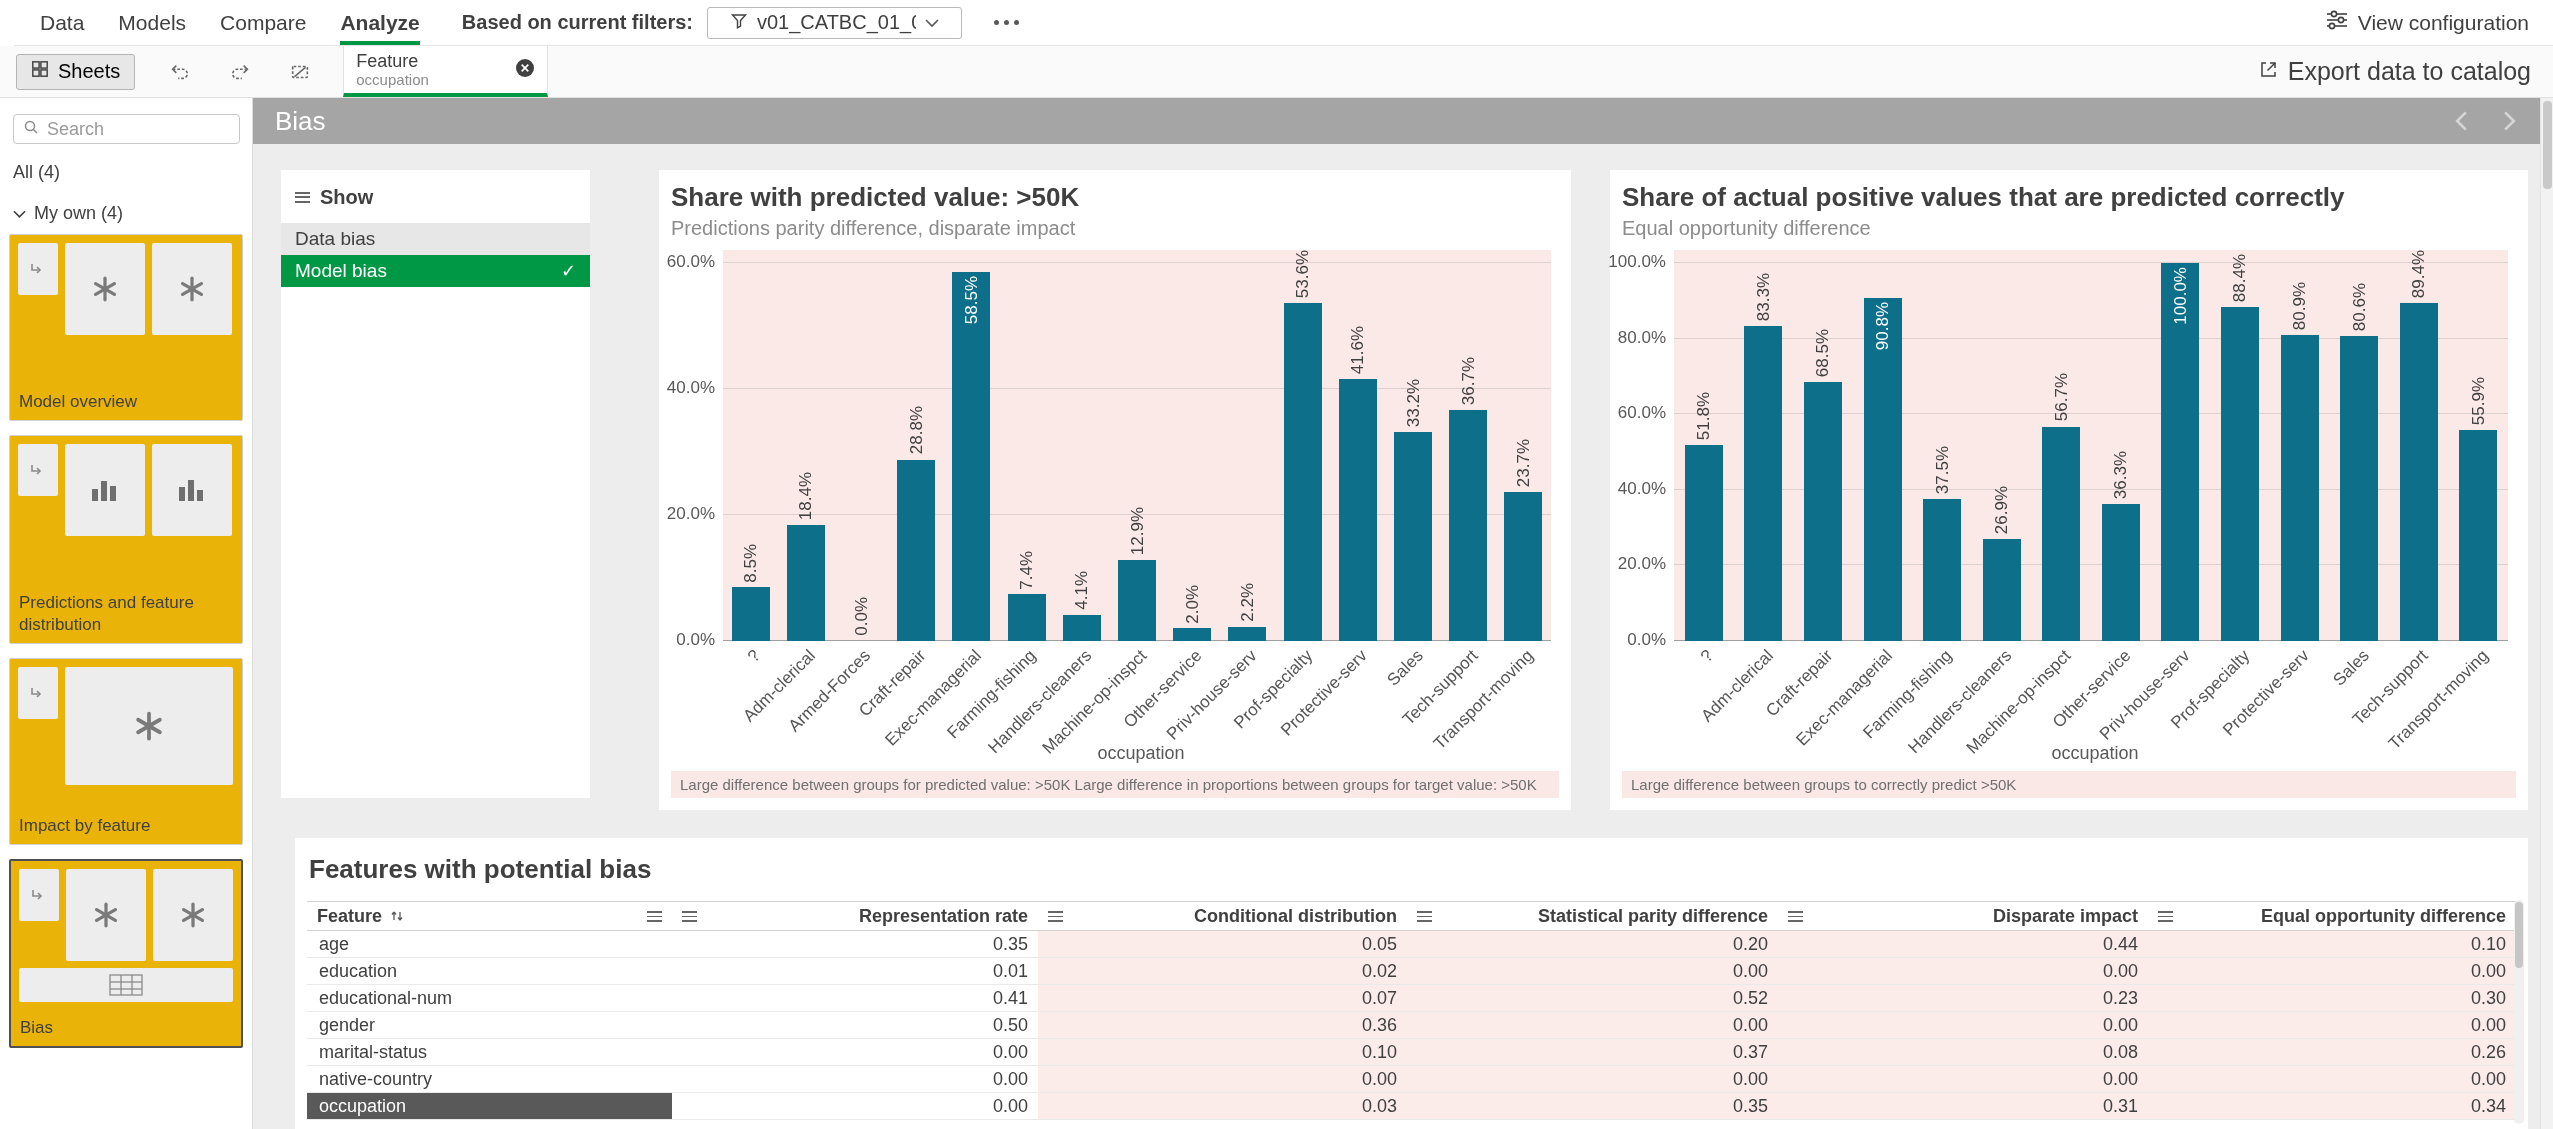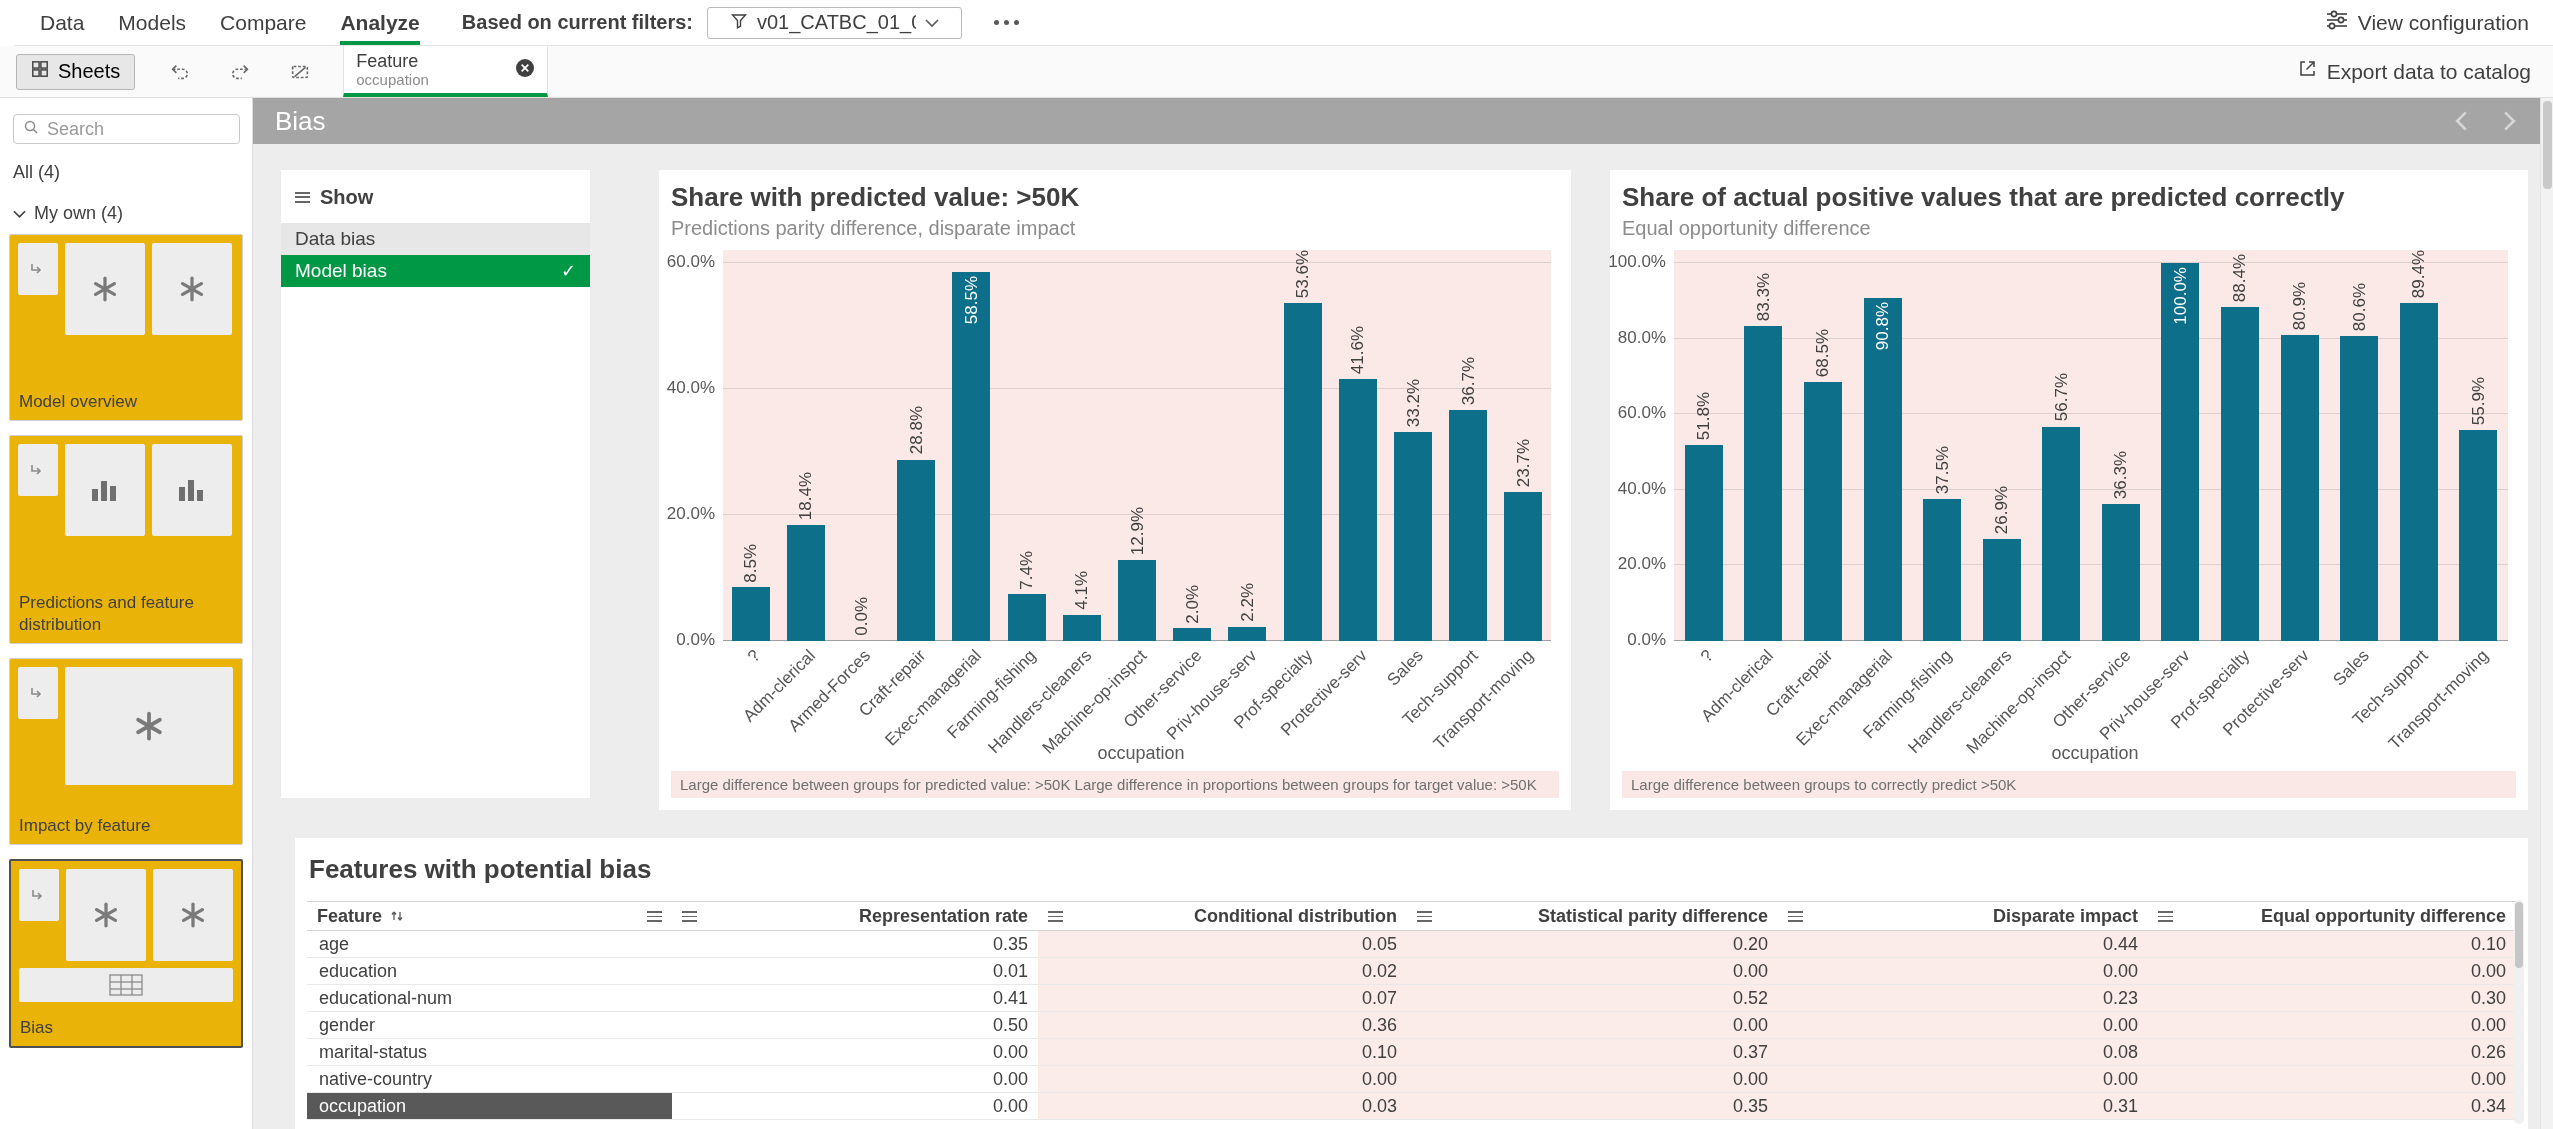--- a/index.html
+++ b/index.html
@@ -27,21 +27,21 @@
     border-bottom:1px solid #e0e0e0; display:flex; align-items:stretch; }
   .sheets-btn { align-self:center; margin-left:16px; height:36px; display:flex; align-items:center; gap:9px;
     background:#e7e7e7; border:1px solid #b5b5b5; border-radius:3px; padding:0 14px; font-size:20px; cursor:pointer; }
   .history-icons { display:flex; align-items:center; gap:26px; margin-left:28px; }
   .icon-btn { display:flex; align-items:center; justify-content:center; width:34px; height:34px; cursor:pointer; }
   .selection-chip { margin-left:26px; width:205px; background:#fff; border-left:1px solid #e2e2e2; border-right:1px solid #e2e2e2;
     border-bottom:4px solid #009845; display:flex; align-items:center; padding:0 12px; gap:12px; cursor:pointer; }
   .chip-text { flex:1; overflow:hidden; }
   .chip-field { font-size:18px; color:#404040; line-height:1.15; }
   .chip-value { font-size:15px; color:#8c8c8c; line-height:1.15; }
-  .export-btn { margin-left:auto; display:flex; align-items:center; gap:10px; padding-right:22px; font-size:21px; cursor:pointer; }
+  .export-btn { margin-left:auto; display:flex; align-items:center; gap:10px; padding-right:22px; font-size:25px; cursor:pointer; }
 
   
   .sidebar { position:absolute; top:98px; left:0; width:253px; bottom:0; background:#fff;
     border-right:1px solid #dcdcdc; overflow:hidden; }
   .search-box { margin:16px 12px 0 13px; height:30px; border:1px solid #c9c9c9; border-radius:4px;
     display:flex; align-items:center; gap:8px; padding:0 9px; background:#fff; }
   .search-box input { border:none; outline:none; flex:1; font-size:18px; color:#a16207;
     font-family:"Liberation Sans", sans-serif; background:transparent; }
   .search-box input::placeholder { color:#9a9a9a; }
   .all-label { margin:18px 13px 0; font-size:18px; color:#404040; }

